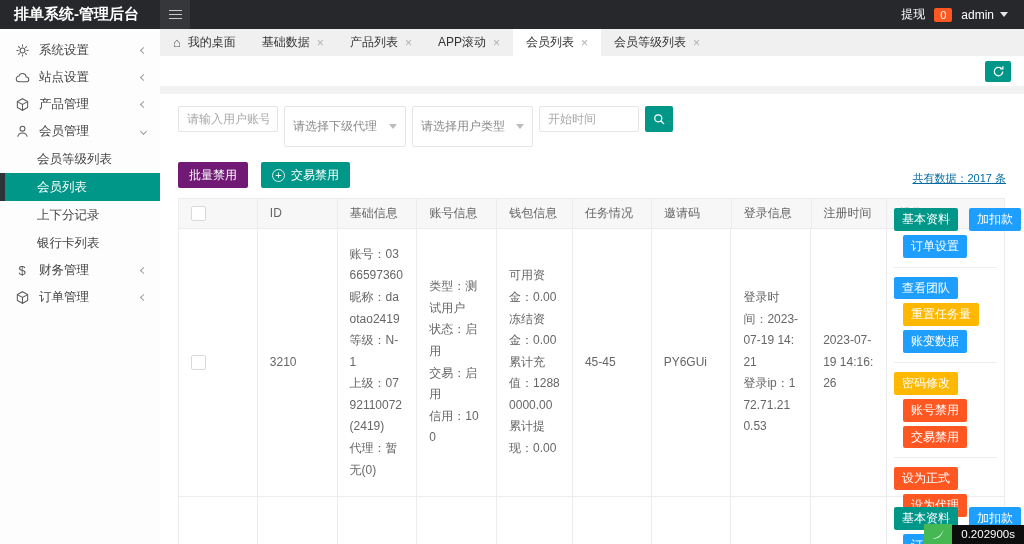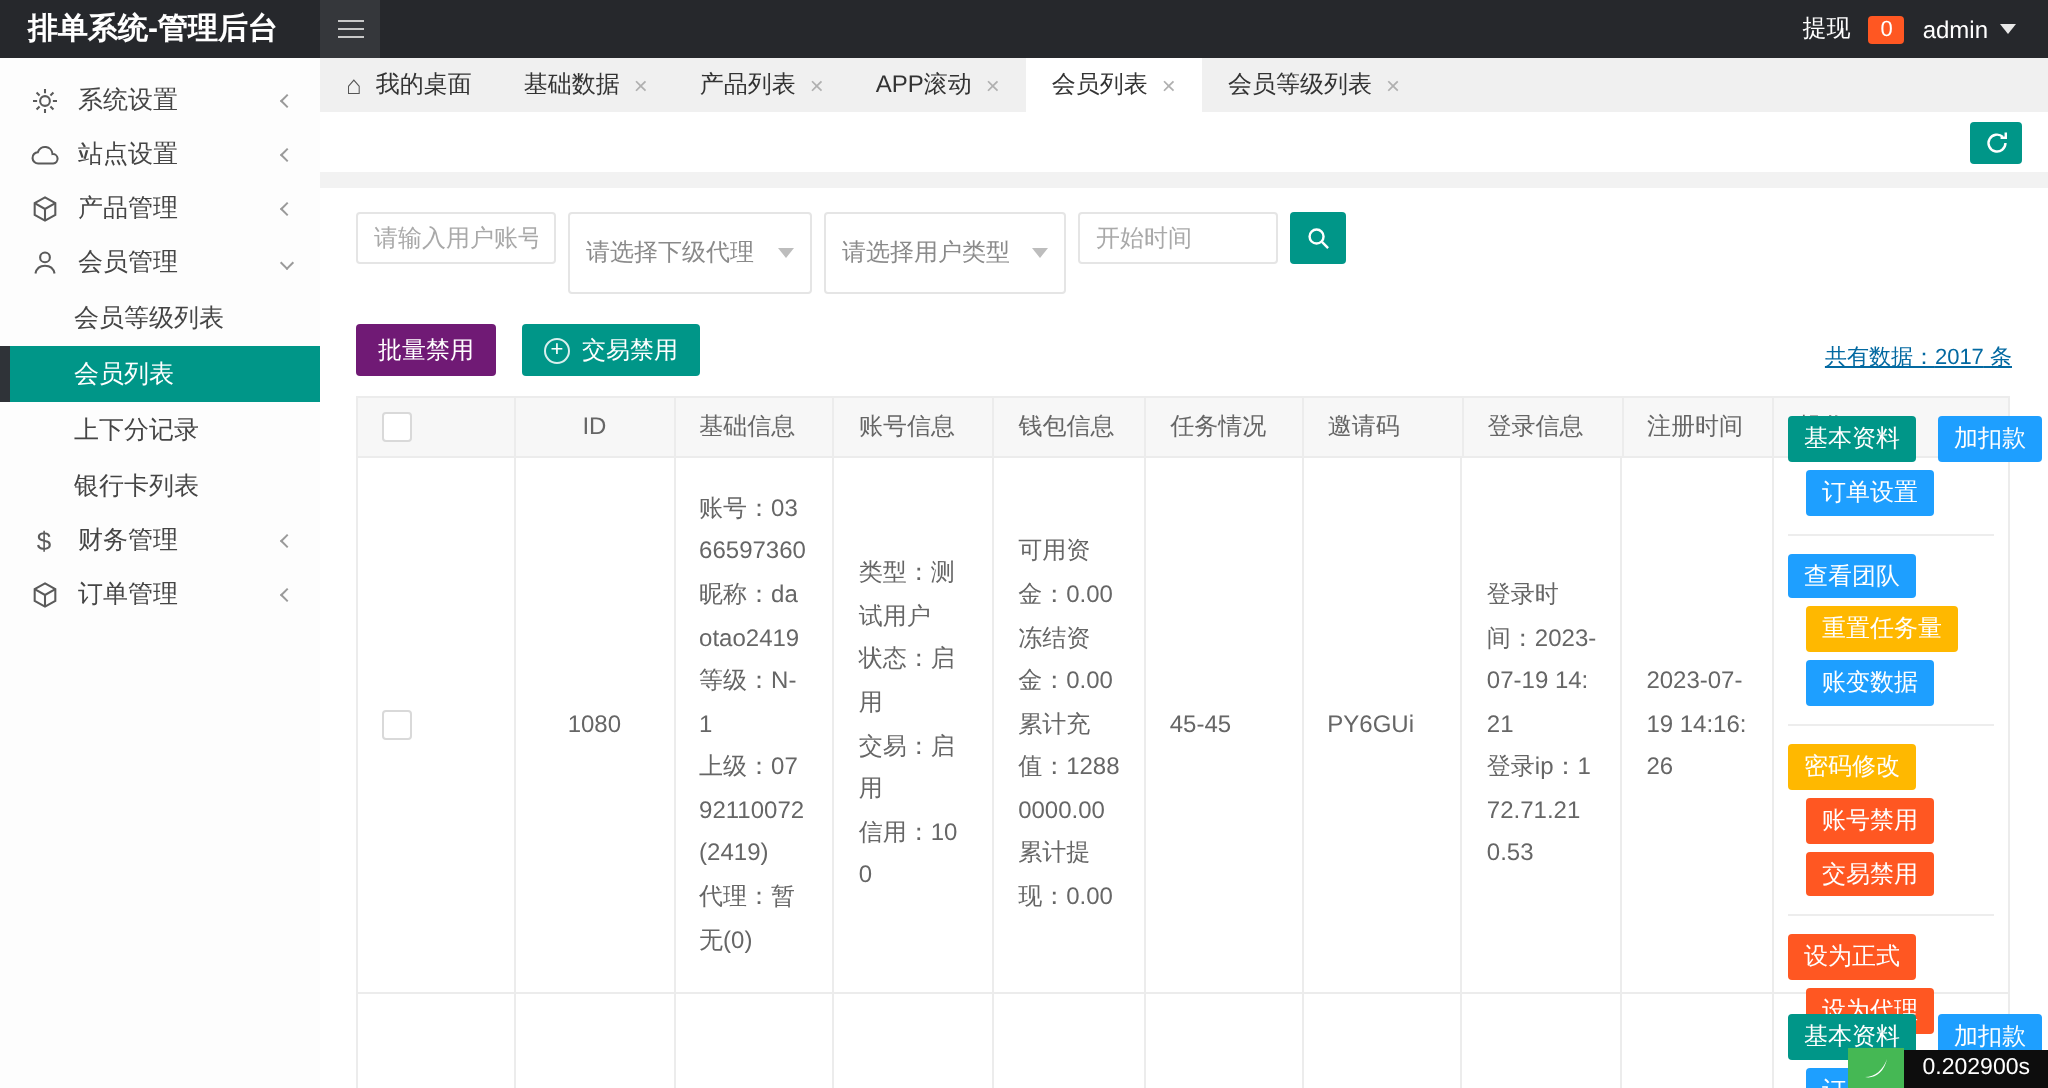--- a/index.html
+++ b/index.html
@@ -61,21 +61,21 @@
                  display:flex; align-items:center; justify-content:center; font-size:11px; line-height:1; }
   .stats { margin-left:auto; font-size:11px; color:#0369a1; padding-bottom:2px;text-decoration:underline; }
 
   
   .tbl { margin-top:10px; width:827px; border:1px solid #ececec; font-size:12px; color:#666; }
   .tr { display:flex; }
   .th-row { background:#f7f7f7; height:30px; color:#666; border-bottom:1px solid #ececec; }
   .td { border-right:1px solid #ececec; padding:6px 12px; word-break:break-all; line-height:1.8;
         display:flex; flex-direction:column; justify-content:center; }
   .th-row .td { justify-content:center; }
-  .c0{width:79px;} .c1{width:80px;text-align:center;} .c2{width:80px;} .c3{width:80px;} .c4{width:76px;}
+  .c0{width:79px;} .c1{width:80px;} .c2{width:80px;} .c3{width:80px;} .c4{width:76px;}
   .c5{width:79px;} .c6{width:80px;} .c7{width:80px;} .c8{width:76px;} .c9{width:117px; border-right:none;}
   .row-tall { height:268px; border-bottom:1px solid #ececec; }
   .cb { width:15px; height:15px; border:1px solid #d9d9d9; border-radius:2px; background:#fff; cursor:pointer; }
   .cb-cell { justify-content:center; }
   .act-cell { padding:6px 6px; }
   .act-btn { display:inline-block; padding:3px 8px; margin:2px 1px; border-radius:2px; color:#fff;
              white-space:nowrap; font-size:12px; line-height:1.4; cursor:pointer; }
   .bg-teal{background:#009688;} .bg-blue{background:#1E9FFF;} .bg-amber{background:#FFB800;} .bg-red{background:#FF5722;text-align:right;}
   .act-line { display:flex; flex-wrap:nowrap; }
   .ml10 { margin-left:10px; }
@@ -264,21 +264,21 @@
           <div class="td c6">邀请码</div>
           <div class="td c7">登录信息</div>
           <div class="td c8">注册时间</div>
           <div class="td c9">操作</div>
         </div>
 
         <div class="tr row-tall">
           <div class="td c0 cb-cell">
               <span class="cb"></span>
             </div>
-          <div class="td c1">1080</div>
+          <div class="td c1">3210</div>
           <div class="td c2">
             <div>账号：0366597360</div>
             <div>昵称：daotao2419</div>
             <div>等级：N-1</div>
             <div>上级：0792110072(2419)</div>
             <div>代理：暂无(0)</div>
           </div>
           <div class="td c3">
             <div>类型：测试用户</div>
             <div>状态：启用</div>

